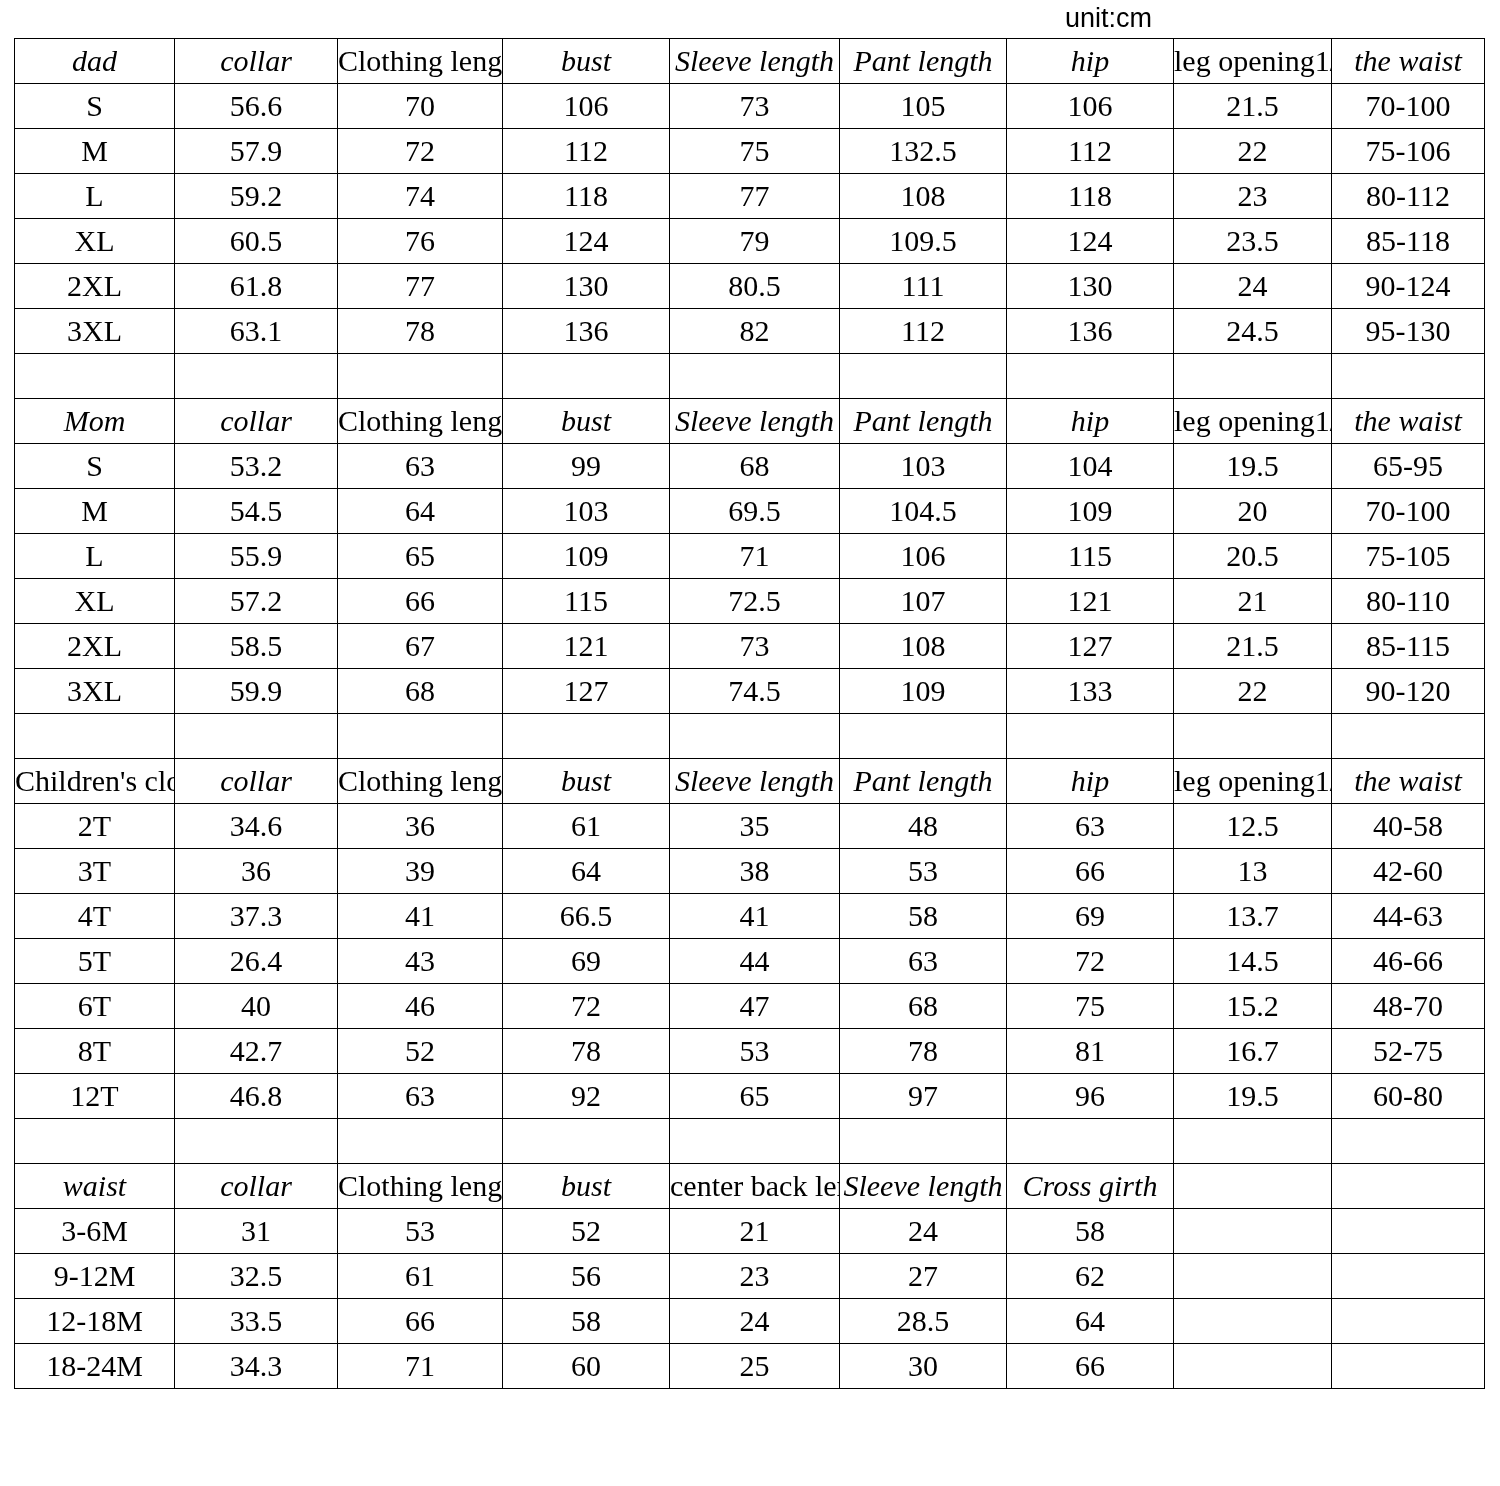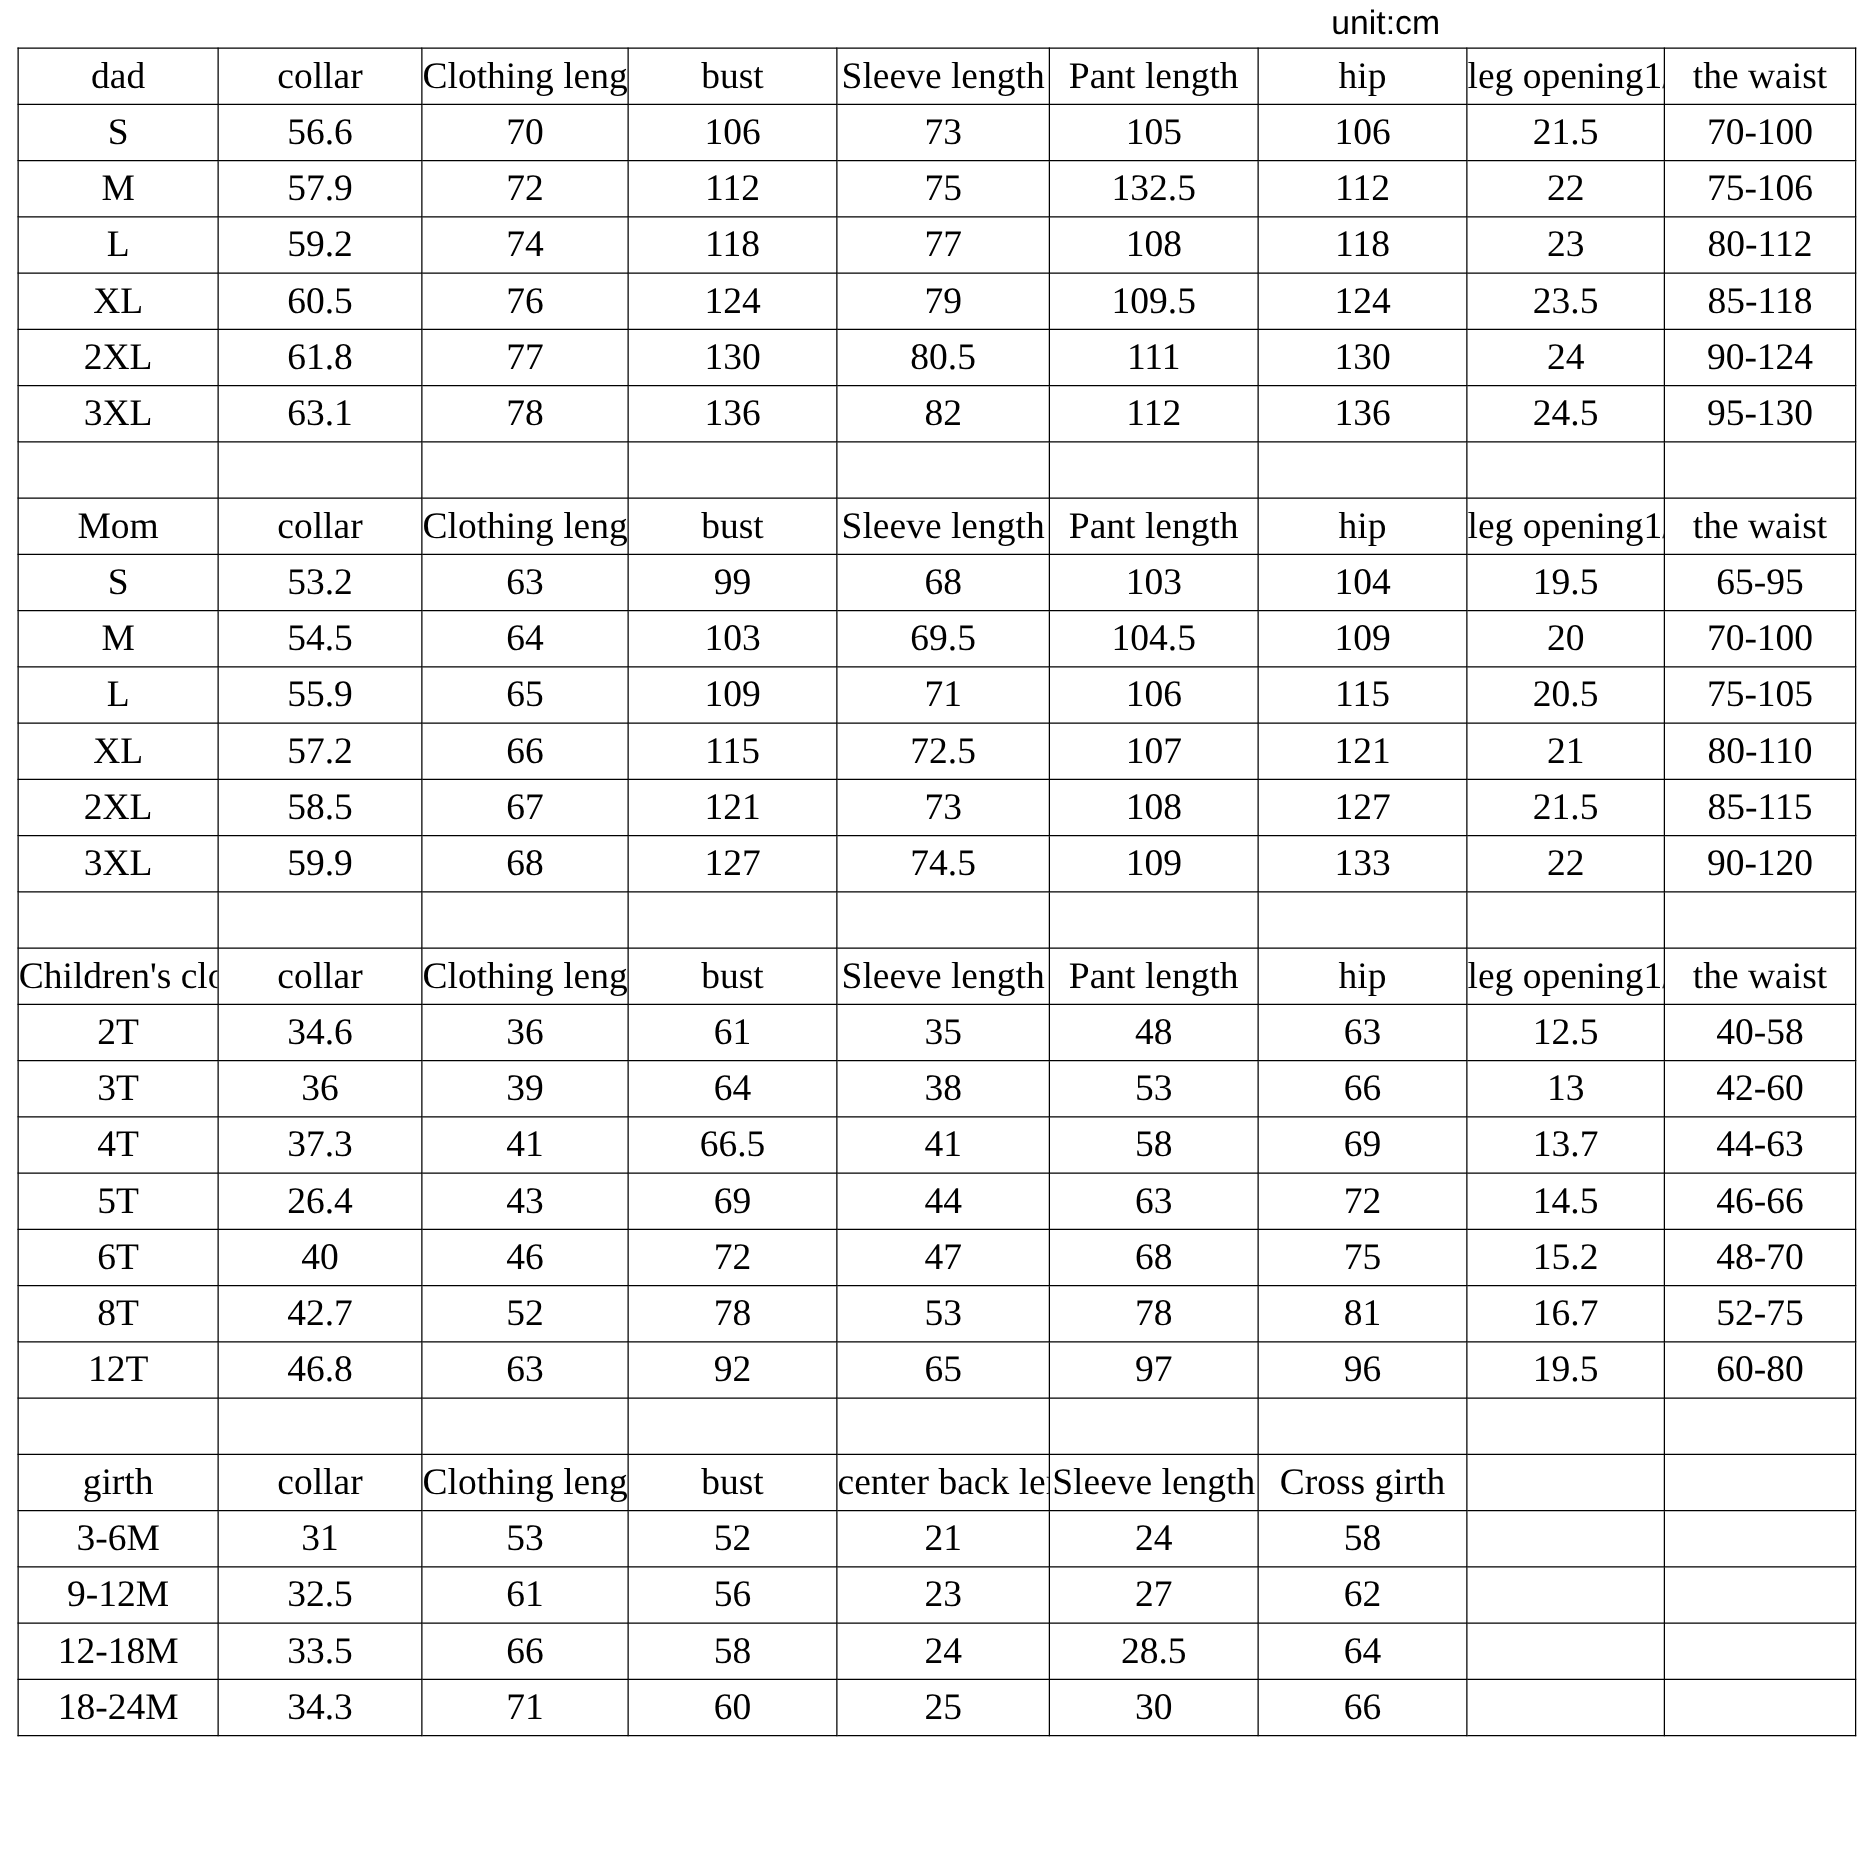--- a/index.html
+++ b/index.html
@@ -39,20 +39,21 @@
     vertical-align: middle;
     font-size: 30px;
     font-family: "Liberation Serif", serif;
     height: 44px;
     padding: 0;
     overflow: hidden;
     white-space: nowrap;
   }
   td.hdr {
     font-size: 25px;
+    font-style: italic;
   }
   td.hdr-small {
     font-size: 17px;
   }
   td.hdr-tiny {
     font-size: 20px;
   }
   td.spacer {
     height: 44px;
   }
@@ -359,21 +360,21 @@
           <td class="spacer"></td>
           <td class="spacer"></td>
           <td class="spacer"></td>
           <td class="spacer"></td>
           <td class="spacer"></td>
           <td class="spacer"></td>
           <td class="spacer"></td>
           <td class="spacer"></td>
         </tr>
         <tr>
-          <td class="hdr">girth</td>
+          <td class="hdr">waist</td>
           <td class="hdr">collar</td>
           <td class="hdr-tiny">Clothing length</td>
           <td class="hdr">bust</td>
           <td class="hdr-small">center back length</td>
           <td class="hdr">Sleeve length</td>
           <td class="hdr">Cross girth</td>
           <td class="blank-edge"></td>
           <td class="blank-edge"></td>
         </tr>
         <tr>

